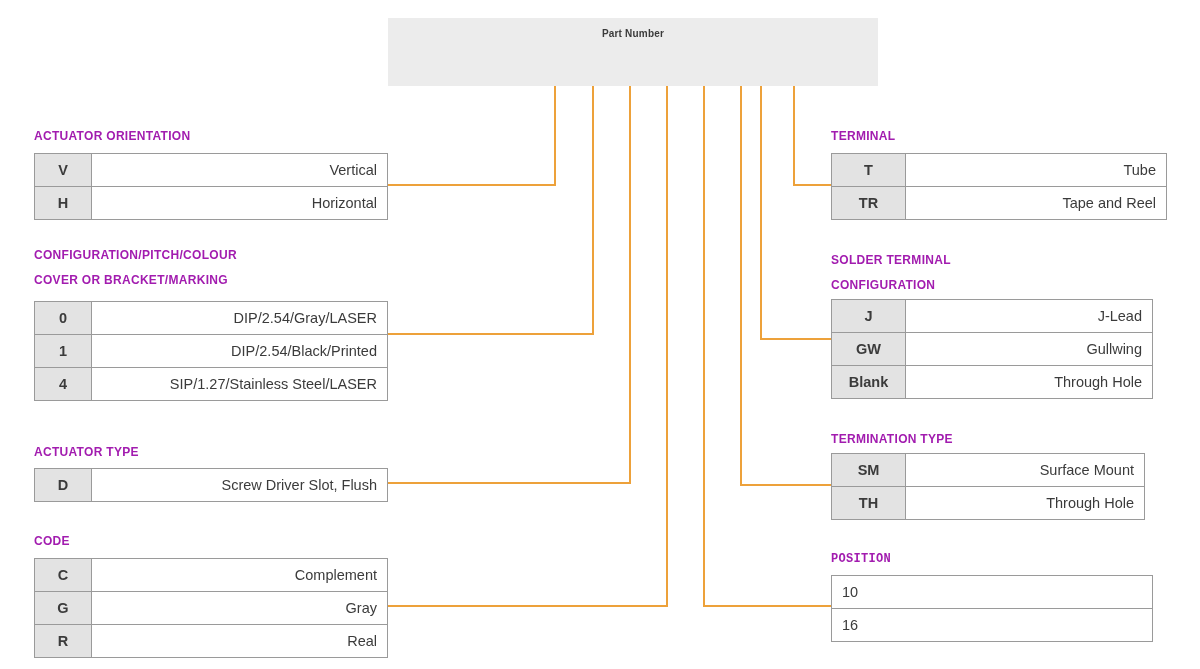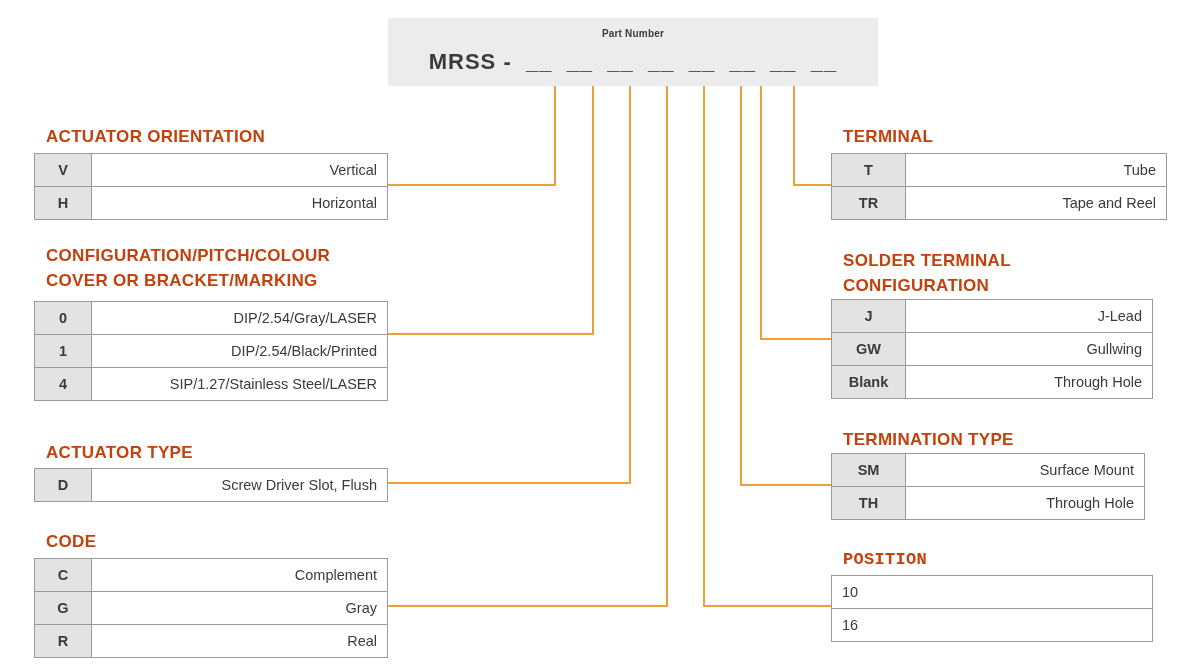--- a/index.html
+++ b/index.html
@@ -46,27 +46,26 @@
     font-size: 22px;
     font-weight: bold;
     color: #3b3b3b;
     letter-spacing: 1px;
     white-space: pre;
   }
 
   
   .head {
     position: absolute;
-    font-size: 17px;
-    font-weight: bold;
-    color: #c2410c;
+    font-size: 12px;
+    font-weight: bold;
+    color: #a21caf;
     letter-spacing: .3px;
     line-height: 25px;
     white-space: pre-line;
-    margin-left: 12px;
   }
 
   
   .tbl {
     position: absolute;
     border-collapse: collapse;
     font-size: 14.5px;
     table-layout: fixed;
   }
   .tbl td {
@@ -97,21 +96,20 @@
     background: #eda13a;
   }
   .lnh { height: 2px; }
   .lnv { width: 2px; }
 </style>
 </head>
 <body>
 
 <div class="pn-box">
   <div class="pn-title">Part Number</div>
-  <div class="pn-code">MRSS -  __  __  __  __  __  __  __  __</div>
 </div>
 
 <div class="ln lnv" style="left:554px; top:86px; height:100px;"></div>
 <div class="ln lnh" style="left:388px; top:184px; width:168px;"></div>
 
 <div class="ln lnv" style="left:592px; top:86px; height:249px;"></div>
 <div class="ln lnh" style="left:388px; top:333px; width:206px;"></div>
 
 <div class="ln lnv" style="left:629px; top:86px; height:397px;"></div>
 <div class="ln lnh" style="left:388px; top:482px; width:243px;"></div>

